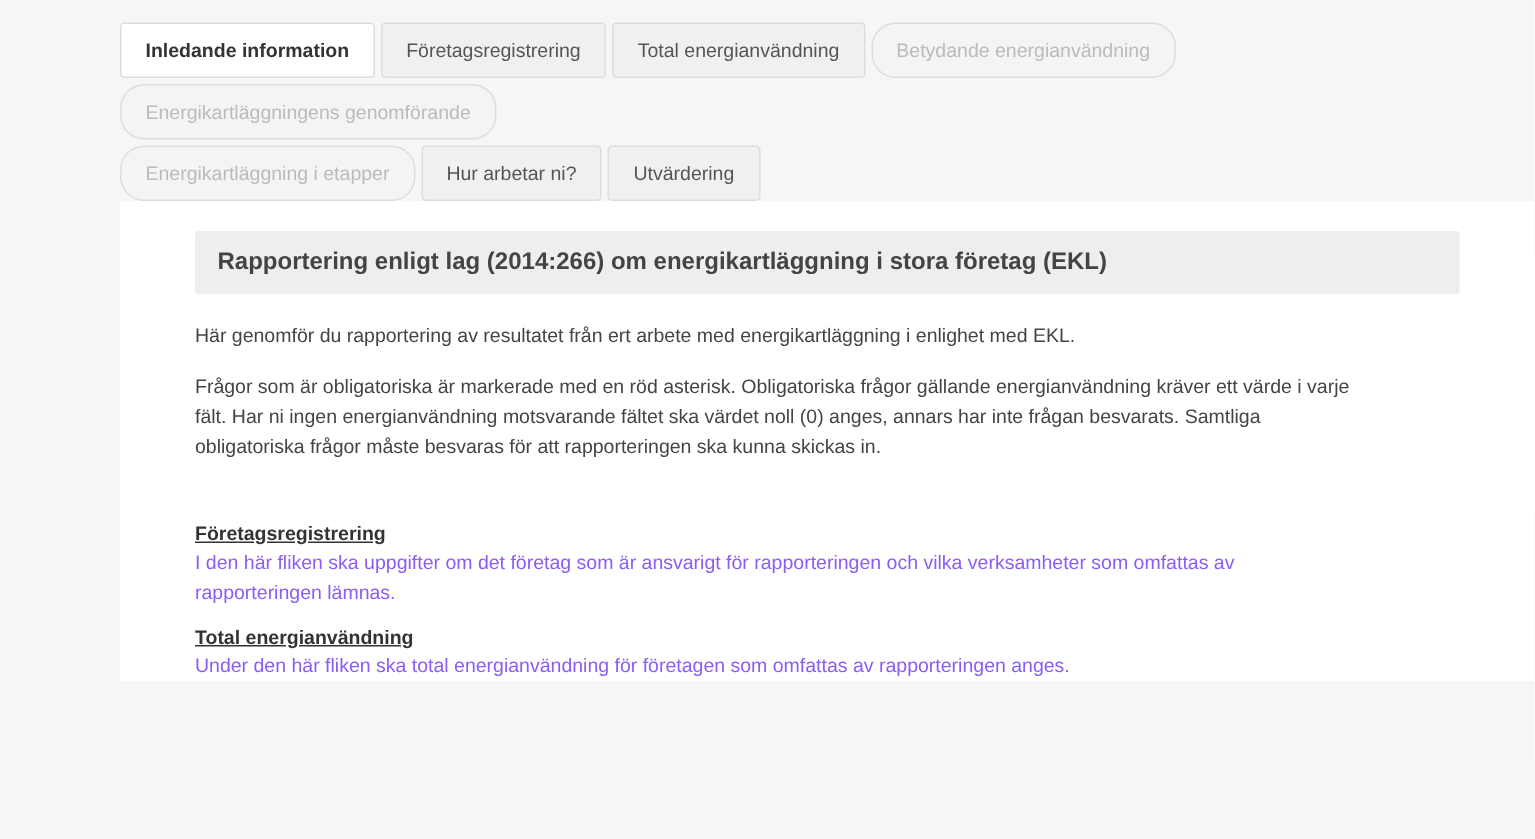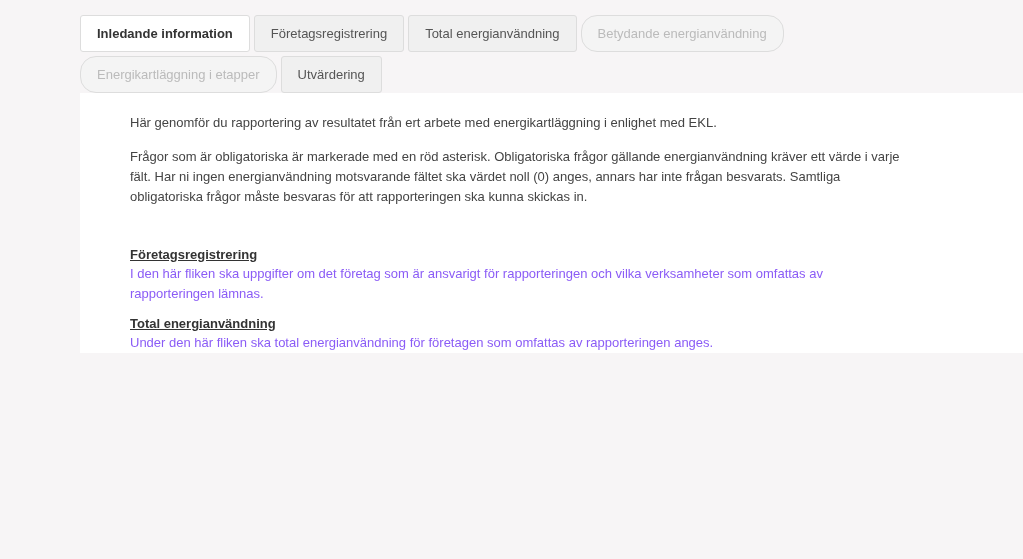--- a/index.html
+++ b/index.html
@@ -93,30 +93,33 @@
 </head>
 <body>
 
 <div class="container">
 
   <div class="tabs">
     <div class="tab active">Inledande information</div>
     <div class="tab">Företagsregistrering</div>
     <div class="tab">Total energianvändning</div>
     <div class="tab disabled">Betydande energianvändning</div>
+    <div class="tab disabled">Energikartläggningens genomförande</div>
   </div>
 
   <div class="tabs-row2">
     <div class="tab disabled">Energikartläggning i etapper</div>
+    <div class="tab">Hur arbetar ni?</div>
     <div class="tab">Utvärdering</div>
   </div>
 
   <div class="content">
     <div class="content-inner">
 
+      <div class="section-header">Rapportering enligt lag (2014:266) om energikartläggning i stora företag (EKL)</div>
 
       <p class="para">Här genomför du rapportering av resultatet från ert arbete med energikartläggning i enlighet med EKL.</p>
       <p class="para">Frågor som är obligatoriska är markerade med en röd asterisk. Obligatoriska frågor gällande energianvändning kräver ett värde i varje fält. Har ni ingen energianvändning motsvarande fältet ska värdet noll (0) anges, annars har inte frågan besvarats. Samtliga obligatoriska frågor måste besvaras för att rapporteringen ska kunna skickas in.</p>
 
       <div class="section-gap"></div>
 
 
       <div class="toc-item">
         <span class="toc-title">Företagsregistrering</span>
         <div class="toc-desc">I den här fliken ska uppgifter om det företag som är ansvarigt för rapporteringen och vilka verksamheter som omfattas av rapporteringen lämnas.</div>

